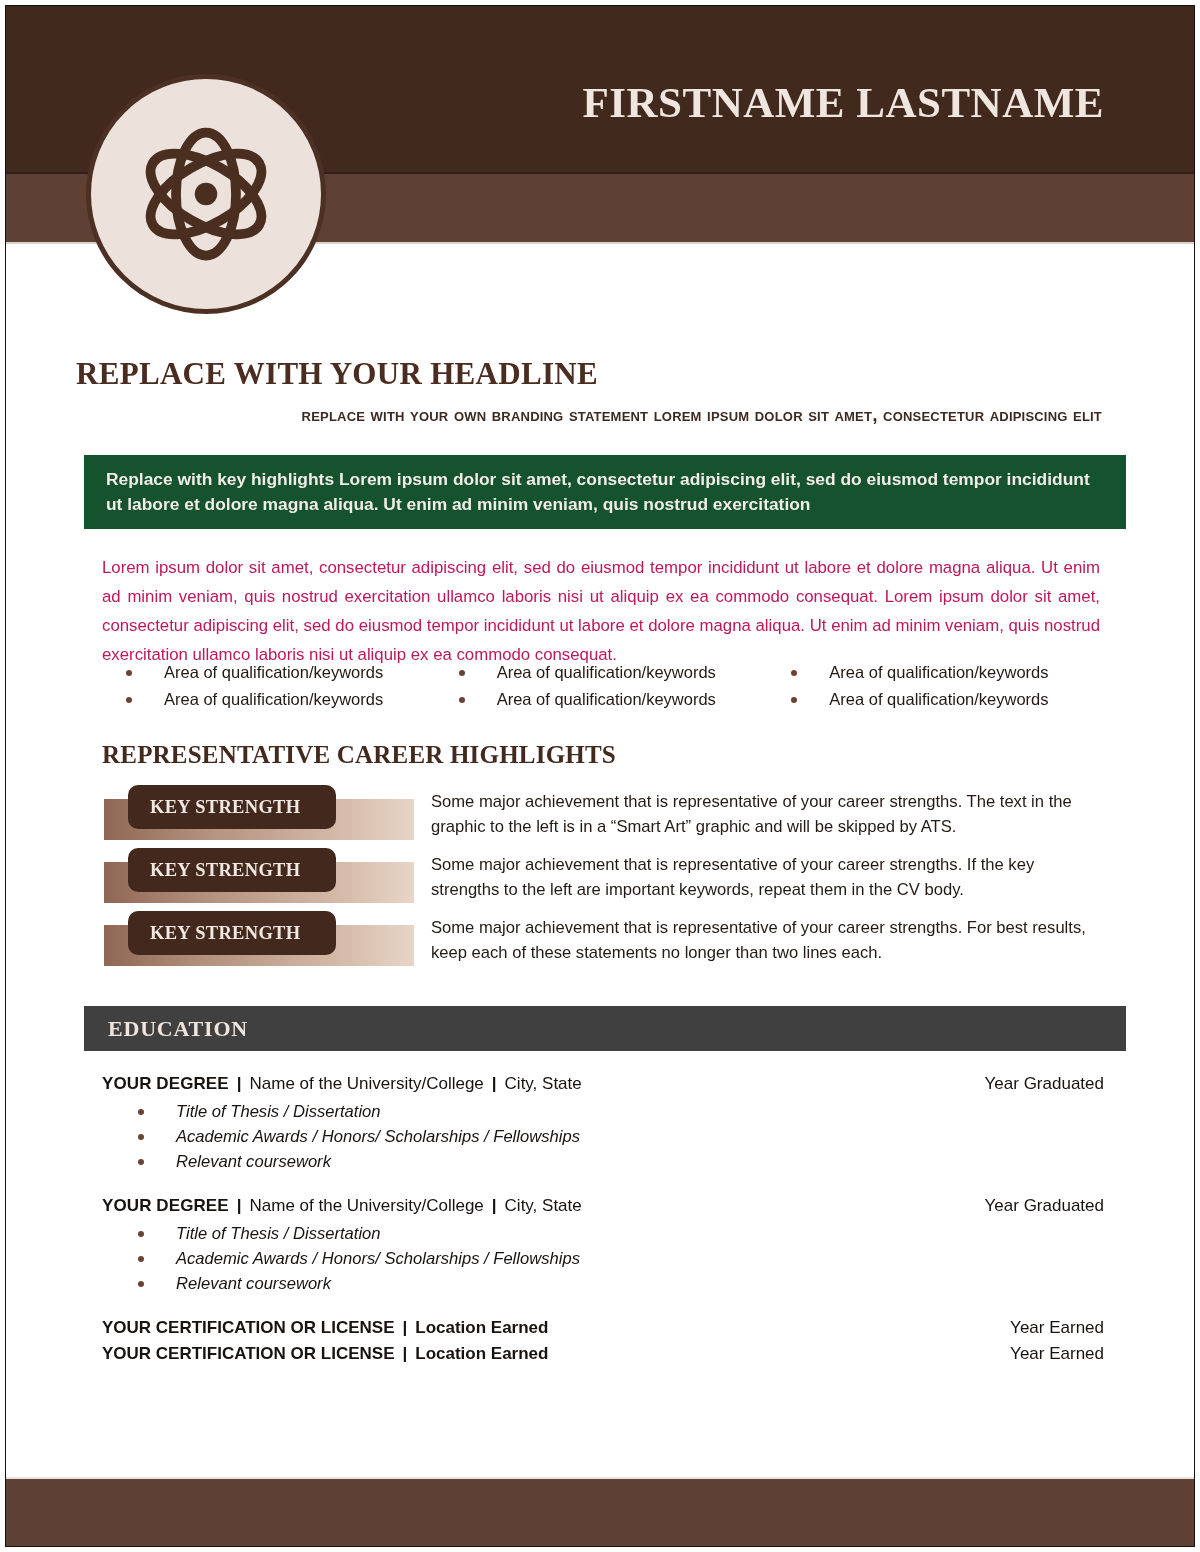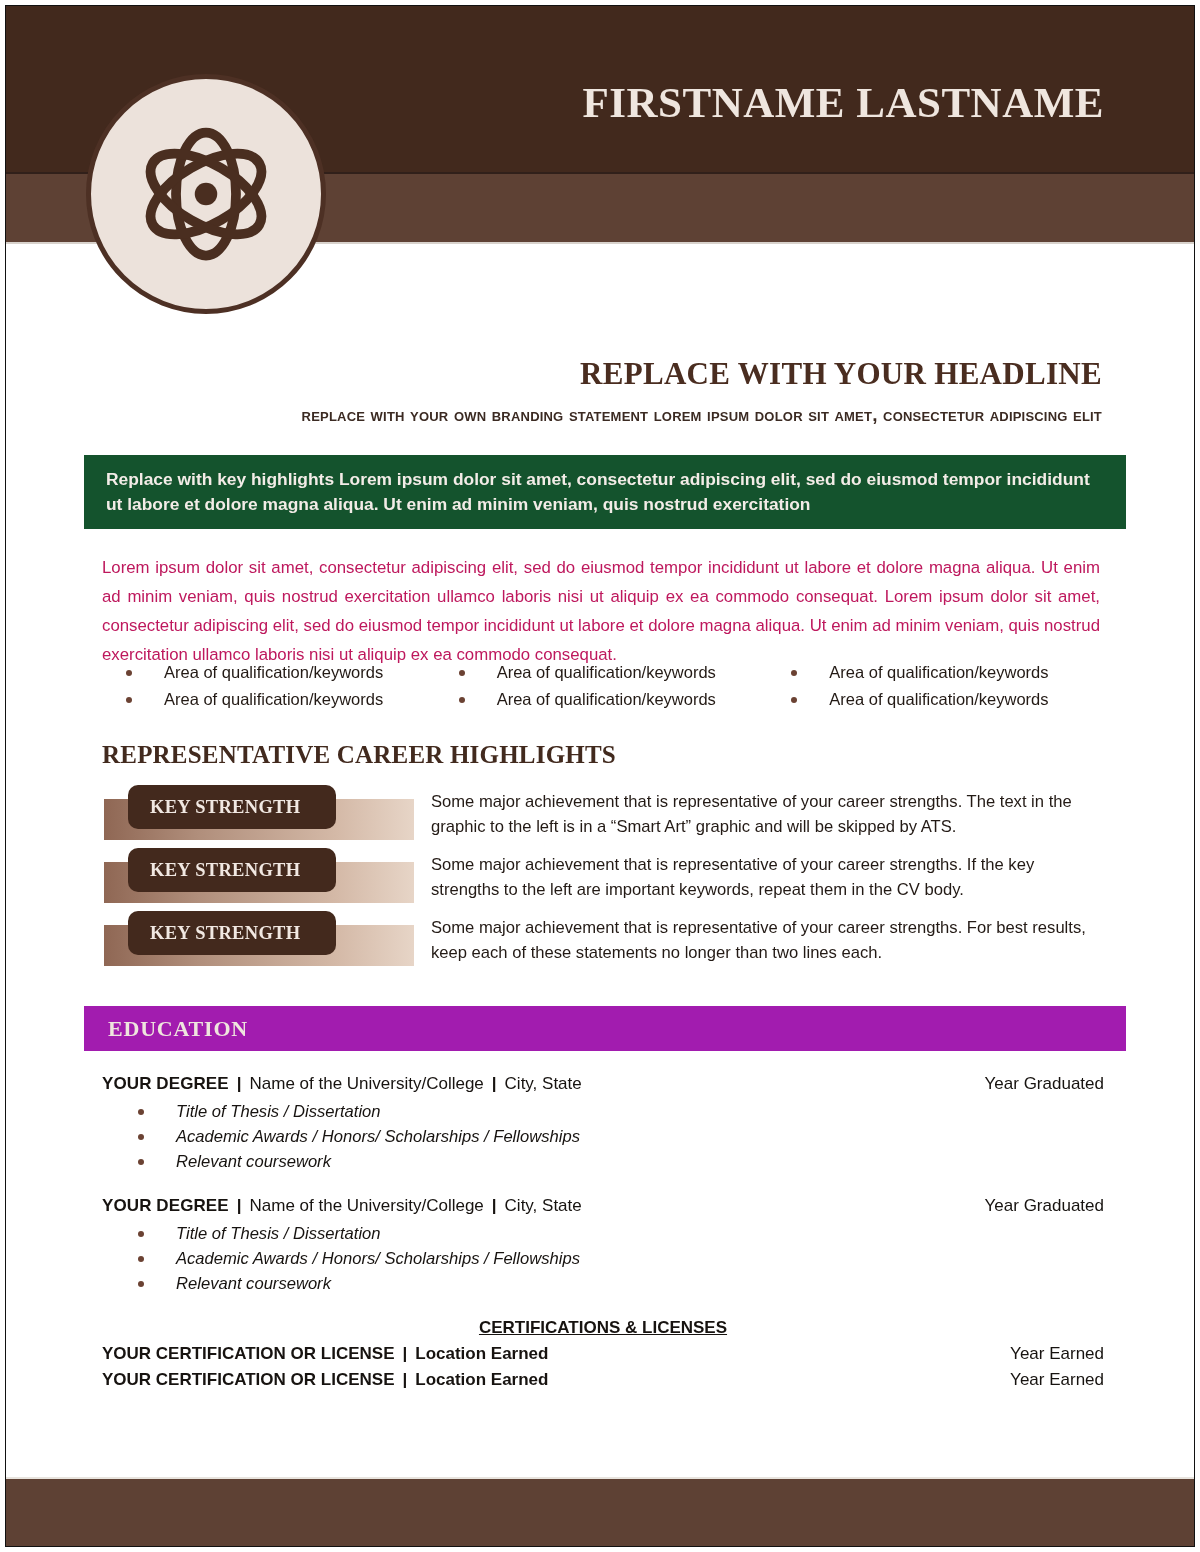--- a/index.html
+++ b/index.html
@@ -89,21 +89,20 @@
     z-index: 5;
   }
   .logo-circle svg { width: 150px; height: 150px; display: block; }
 
   
   .headline {
     position: absolute;
     left: 70px;
     right: 92px;
     top: 350px;
-    text-align: right;
     font-family: "Liberation Serif", serif;
     font-weight: bold;
     font-size: 31px;
     color: #4a2d20;
     letter-spacing: 0.3px;
   }
 
   .branding {
     position: absolute;
     left: 130px;
@@ -243,21 +242,21 @@
     color: #231a15;
   }
 
   
   .edu-bar {
     position: absolute;
     left: 78px;
     top: 1000px;
     width: 1042px;
     height: 45px;
-    background: #a21caf;
+    background: #404040;
     display: flex;
     align-items: center;
     padding-left: 24px;
   }
   .edu-bar-label {
     font-family: "Liberation Serif", serif;
     font-weight: bold;
     font-size: 22px;
     color: #efe5de;
     letter-spacing: 0.8px;
@@ -488,21 +487,20 @@
           <span class="dot"></span>
           <span>Academic Awards / Honors/ Scholarships / Fellowships</span>
         </li>
         <li>
           <span class="dot"></span>
           <span>Relevant coursework</span>
         </li>
       </ul>
     </div>
 
-    <div class="cert-heading">CERTIFICATIONS &amp; LICENSES</div>
 
     <div class="cert-line">
       <span class="cert-name">YOUR CERTIFICATION OR LICENSE</span>
       <span class="pipe">|</span>
       <span class="plain">Location Earned</span>
       <span class="year">Year Earned</span>
     </div>
 
     <div class="cert-line">
       <span class="cert-name">YOUR CERTIFICATION OR LICENSE</span>

